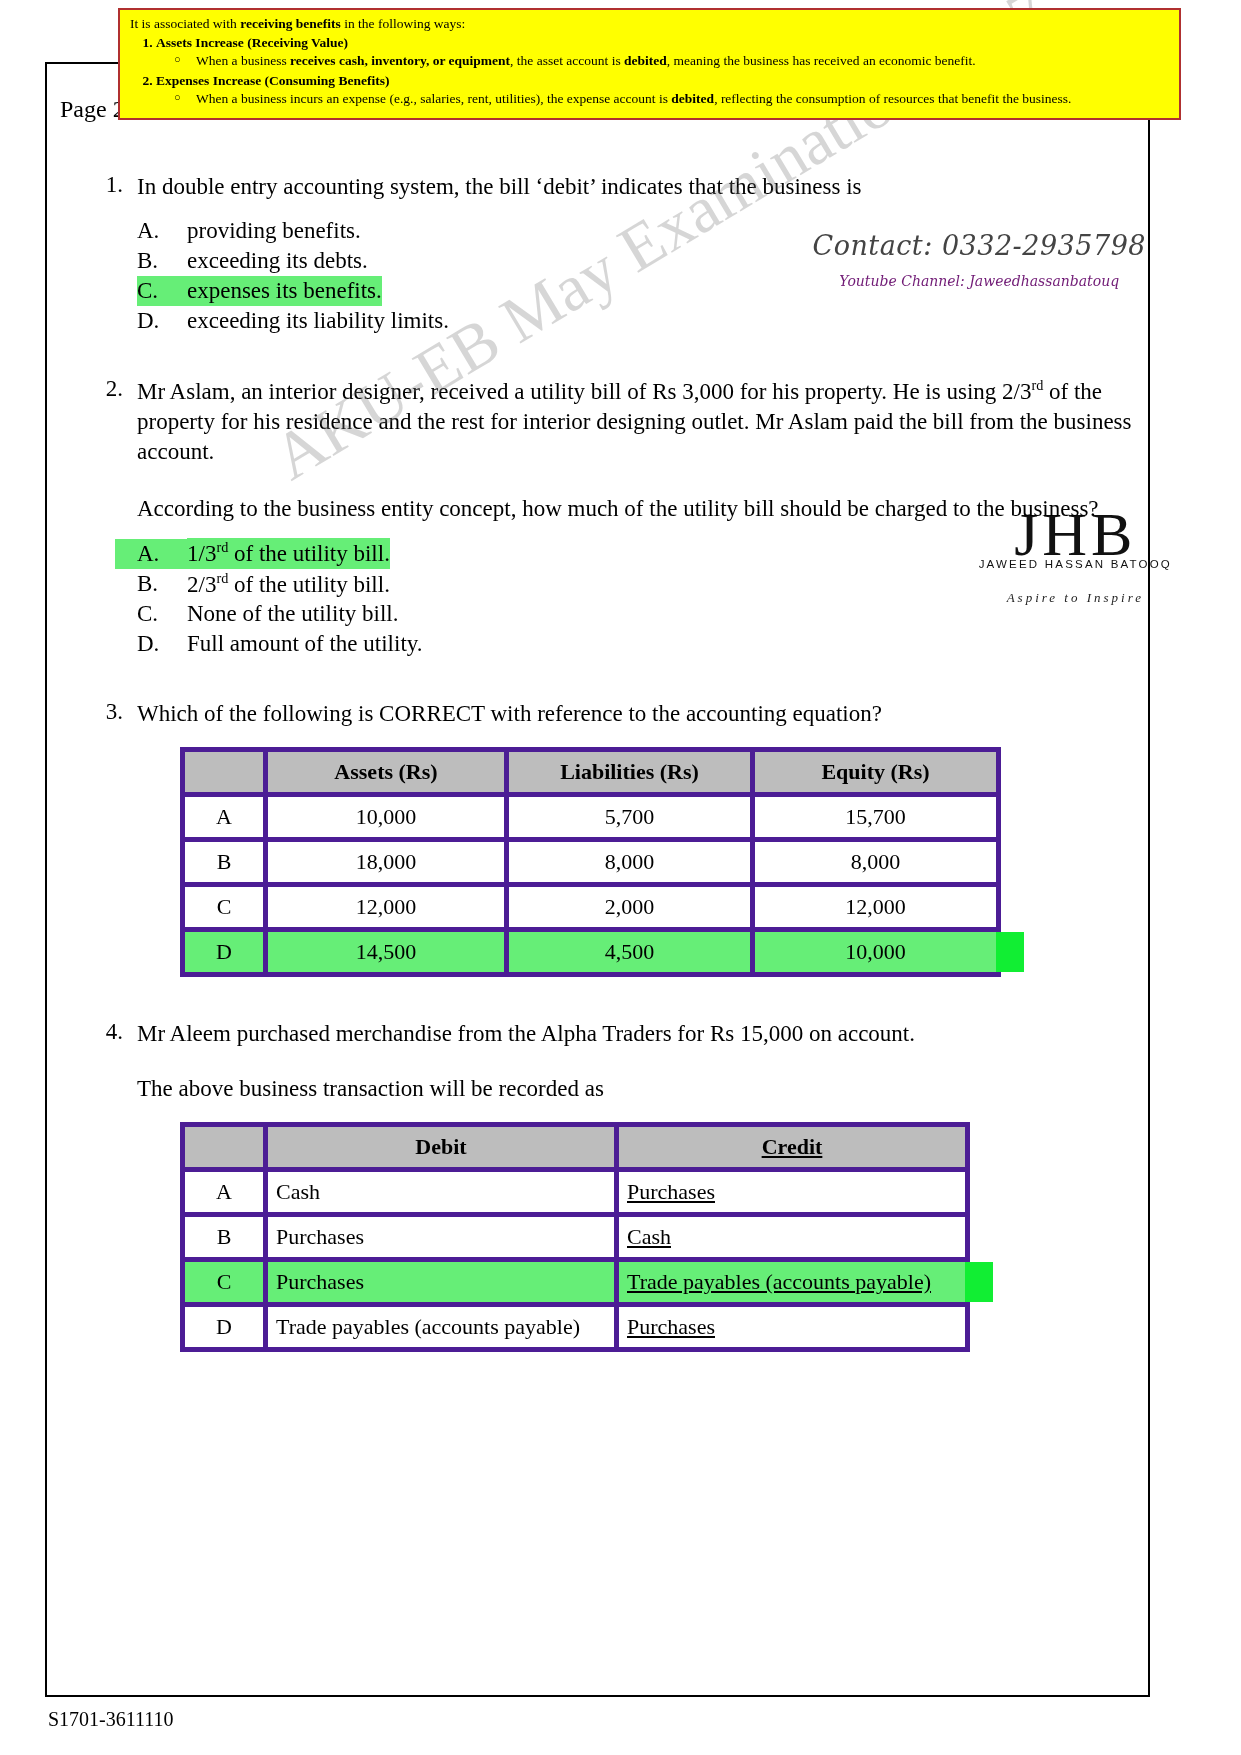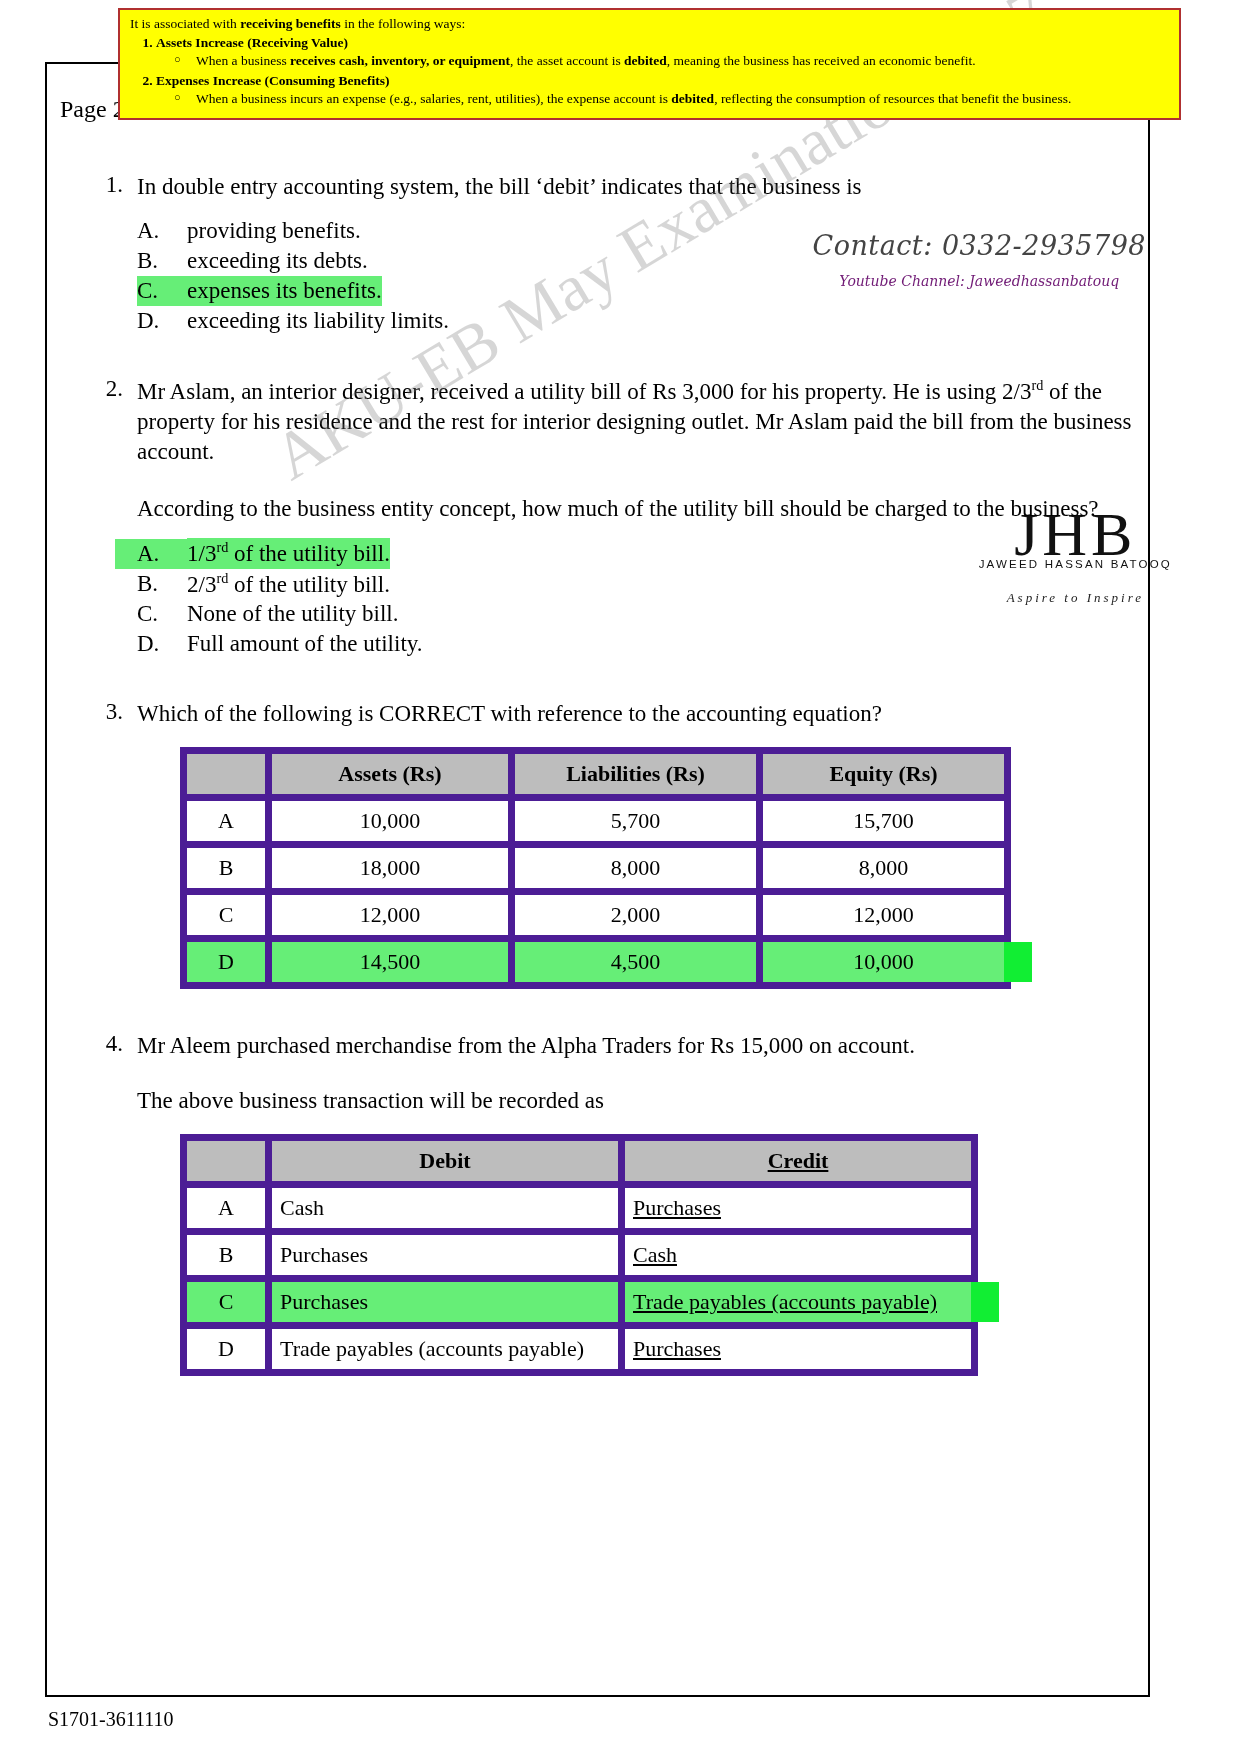--- a/index.html
+++ b/index.html
@@ -91,21 +91,21 @@
     font-size:66px;
     color:rgba(120,120,120,0.30);
     white-space:nowrap;
     pointer-events:none;
     z-index:5;
   }
 
   
   table{border-collapse:collapse;font-size:22px;}
   .tbl{margin-left:135px;margin-top:18px;}
-  .tbl th,.tbl td{border:7px solid #4c1d95;padding:7px 8px;}
+  .tbl th,.tbl td{border:5px solid #4c1d95;padding:7px 8px;}
   .tbl thead th{background:#bdbdbd;text-align:center;font-weight:bold;}
   .t1 .c0{width:62px;text-align:center;}
   .t1 .cd{width:220px;text-align:center;}
   .t1 .cd2{width:225px;text-align:center;}
   .t1 .cd3{width:225px;text-align:center;}
   .row-hl td{background:#66ee77;}
   .marker{position:relative;}
   .marker:after{
     content:"";position:absolute;right:-28px;top:0;width:28px;height:100%;
     background:#11ee33;

